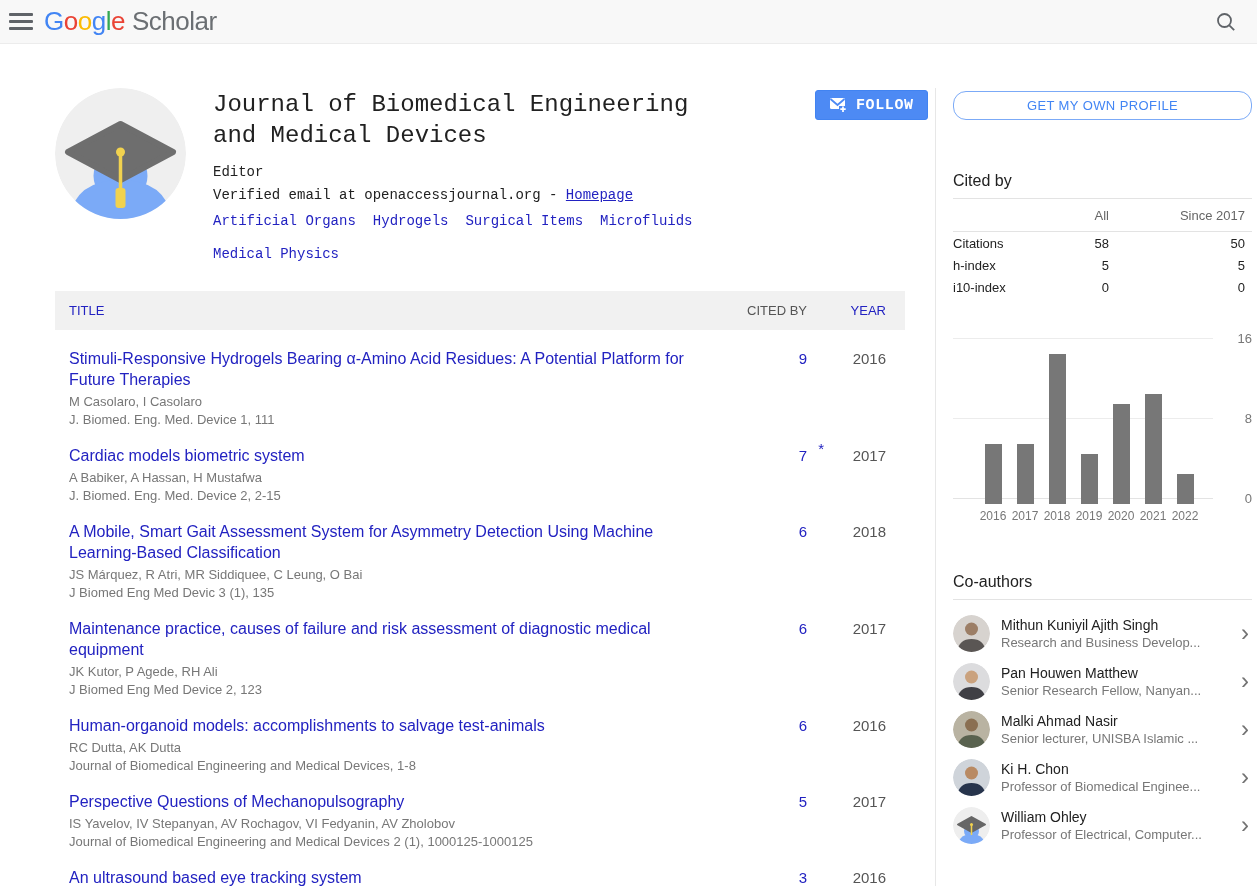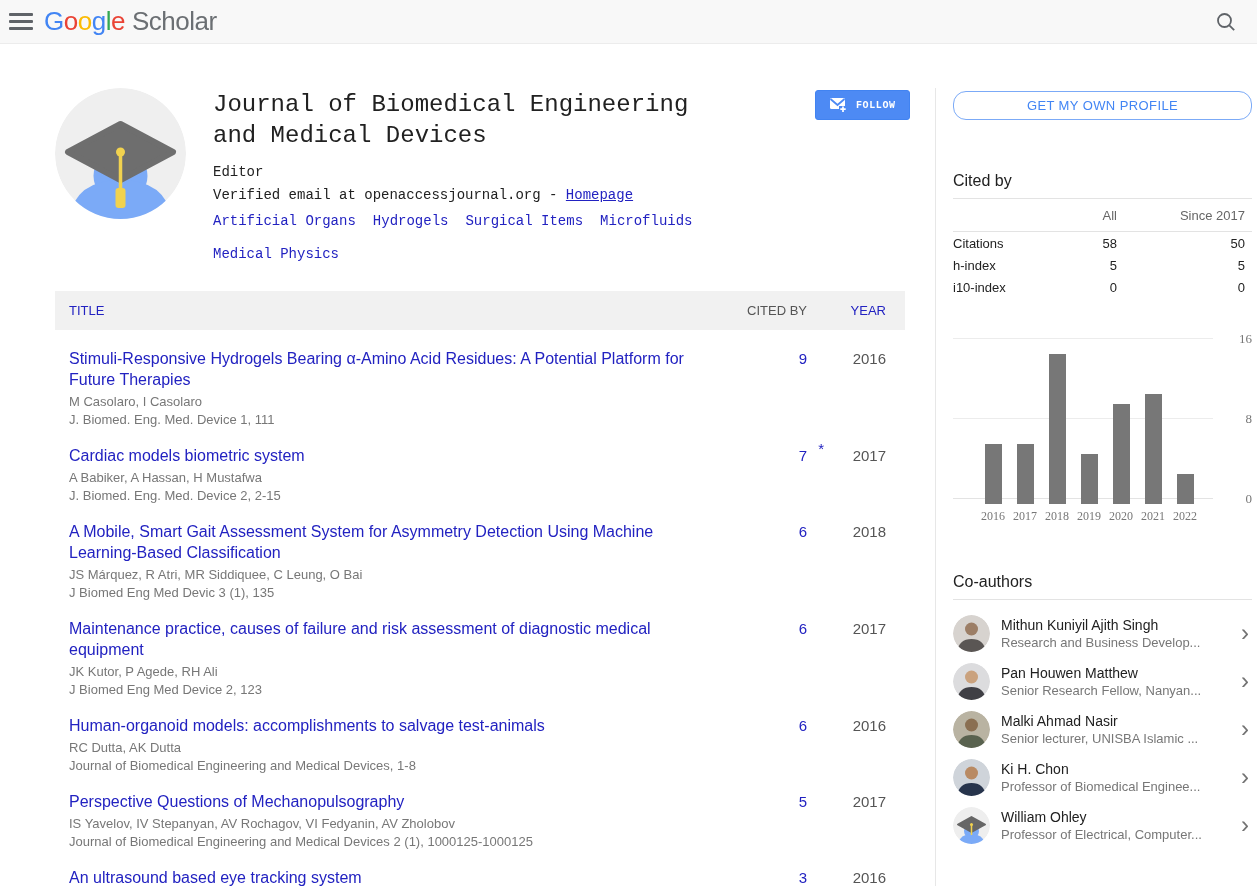--- a/index.html
+++ b/index.html
@@ -34,21 +34,21 @@
   .profile-name { font-size:24px; font-weight:400; color:#212121; line-height:31px; margin:0 0 13px 0; max-width:510px; }
   .profile-role { font-size:14px; color:#212121; margin-bottom:7px; }
   .profile-email { font-size:14px; color:#212121; margin-bottom:10px; }
   .link { color:#2222c1; text-decoration:none; cursor:pointer; }
   .homepage-link { color:#2222c1; text-decoration:underline; cursor:pointer; }
   .interests { display:flex; gap:17px; font-size:14px; flex-wrap:wrap; }
 
   .follow-btn {
     position:absolute; left:760px; top:2px; height:30px;
     background:#4d8af4; border:1px solid #4183f1; border-radius:3px;
-    color:#fff; font-size:10px; font-weight:bold; letter-spacing:0.6px;
+    color:#fff; font-size:15px; font-weight:bold; letter-spacing:0.6px;
     display:flex; align-items:center; gap:8px; padding:0 13px; cursor:pointer;
   }
 
   
   .pub-table { margin-top:29px; }
   .pub-header {
     display:flex; align-items:center; height:39px; background:#f1f1f1;
     font-size:13px;
   }
   .cell-title { flex:1; padding-left:14px; }
@@ -72,25 +72,25 @@
     width:299px; height:29px; background:#fff; border:1px solid #7baaf7; border-radius:13px;
     color:#4285f4; font-size:13px; letter-spacing:0.4px; text-align:center; line-height:27px; cursor:pointer;
   }
   .side-section-title { font-size:16px; color:#212121; padding-bottom:8px; border-bottom:1px solid #e3e3e3; }
   .citedby-section { margin-top:52px; }
   .stats-header { display:flex; font-size:13px; color:#666; padding:9px 0 8px 0; border-bottom:1px solid #e3e3e3; }
   .stats-row { display:flex; font-size:13px; color:#222; padding:3.5px 0; }
   .stats-row:first-of-type { padding-top:9px; }
   .st-label { flex:1; }
   .st-all { width:60px; text-align:right; }
-  .st-since { width:135px; text-align:right; padding-right:7px; }
+  .st-since { width:135px; text-align:right; padding-right:7px;margin-left:8px; }
   .stats-row .st-label { cursor:pointer; }
 
   
-  .chart { position:relative; margin-top:40px; width:299px; height:186px;font-family:Liberation Serif, serif; }
+  .chart { position:relative; margin-top:40px; width:299px; height:186px; }
   .chart-plot { position:absolute; left:0; top:0; width:260px; height:161px; }
   .gridline { position:absolute; left:0; width:100%; height:1px; background:#ececec; }
   .gl-16 { top:0; } .gl-8 { top:80px; } .gl-0 { top:160px; background:#e3e3e3; }
   .ytick { position:absolute; right:0; width:30px; text-align:right; font-size:13px; color:#777; }
   .yt-16 { top:-7px; } .yt-8 { top:73px; } .yt-0 { top:153px; }
   .chart-cols { position:absolute; left:24px; top:0; height:186px; display:flex; }
   .chart-col { width:32px; height:186px; display:flex; flex-direction:column; align-items:center; justify-content:flex-end; cursor:pointer; }
   .bar { width:17px; background:#777; }
   .xlabel { font-size:12px; color:#777; margin-top:5px; height:15px; line-height:15px; }
 

